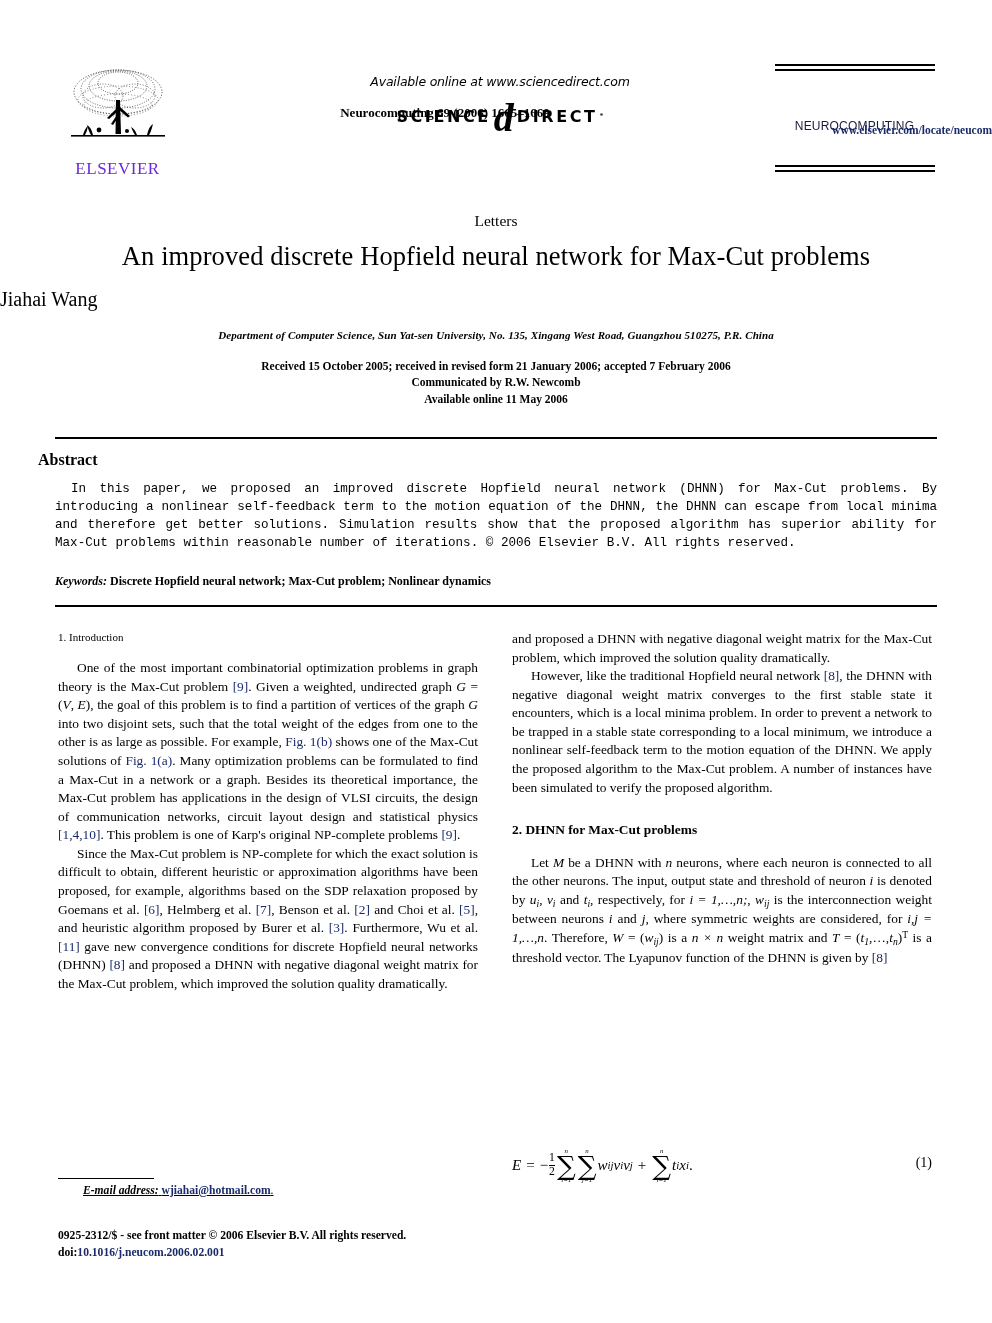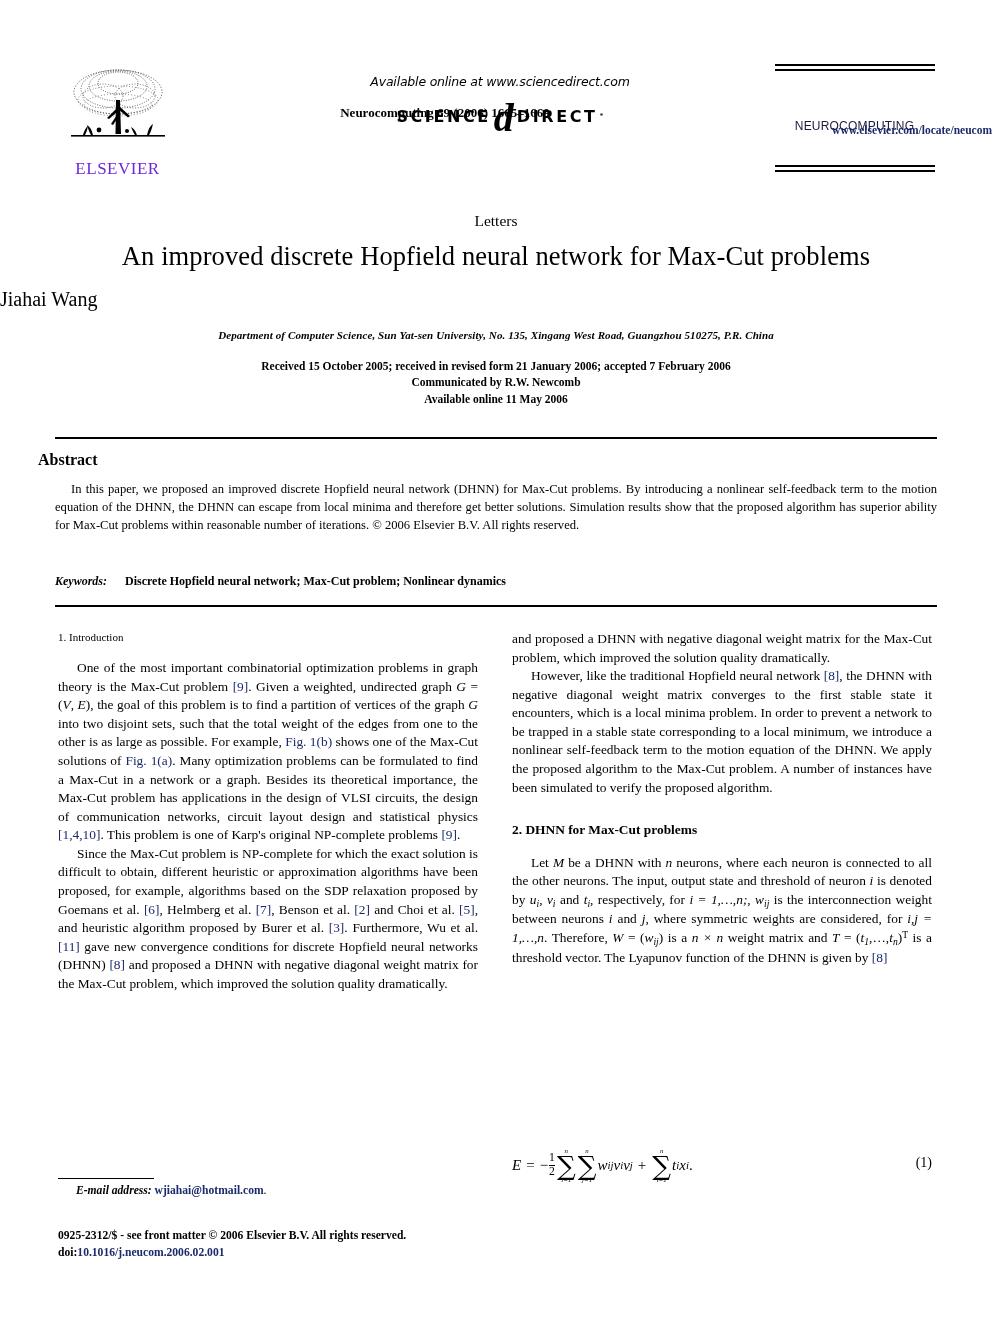--- a/index.html
+++ b/index.html
@@ -190,34 +190,34 @@
     left: 38px; top: 451px;
     font-size: 16px;
     font-weight: bold;
     font-family: "Liberation Serif", serif;
   }
   .abstract-body {
     position: absolute;
     left: 55px; top: 480px;
     width: 882px;
     font-size: 12.6px;
-    font-family: Liberation Serif, serif;
+    font-family: Liberation Mono, monospace;
     text-align: justify;
     line-height: 1.44;
     text-indent: 16px;
   }
   .keywords {
     position: absolute;
     left: 55px; top: 574px;
     width: 882px;
     font-size: 12px;
     font-family: "Liberation Serif", serif;
   }
   .keywords i { font-weight: bold; }
-  .keywords .kw-body { font-weight: bold; margin-left: 15px; }
+  .keywords .kw-body { font-weight: bold; }
 
   
   .col {
     position: absolute;
     top: 630px;
     width: 420px;
     font-size: 13.4px;
     font-family: "Liberation Serif", serif;
     line-height: 1.385;
     text-align: justify;
@@ -290,25 +290,26 @@
 
   
   .foot-rule {
     position: absolute;
     left: 58px; top: 1178px;
     width: 96px;
     border-top: 1.4px solid #000;
   }
   .email-line {
     position: absolute;
-    left: 58px; top: 1184px;
+    left: 65px; top: 1184px;
     width: 420px;
     font-size: 11.6px;
     font-family: "Liberation Serif", serif;
     text-indent: 18px;
+    text-decoration: underline;
   }
   .email-line .lbl { font-style: italic; font-weight: bold; }
   .email-line .addr { color: #1b2a6b; font-weight: bold; }
   .imprint {
     position: absolute;
     left: 58px; top: 1228px;
     width: 440px;
     font-size: 11.6px;
     font-weight: bold;
     font-family: "Liberation Serif", serif;

